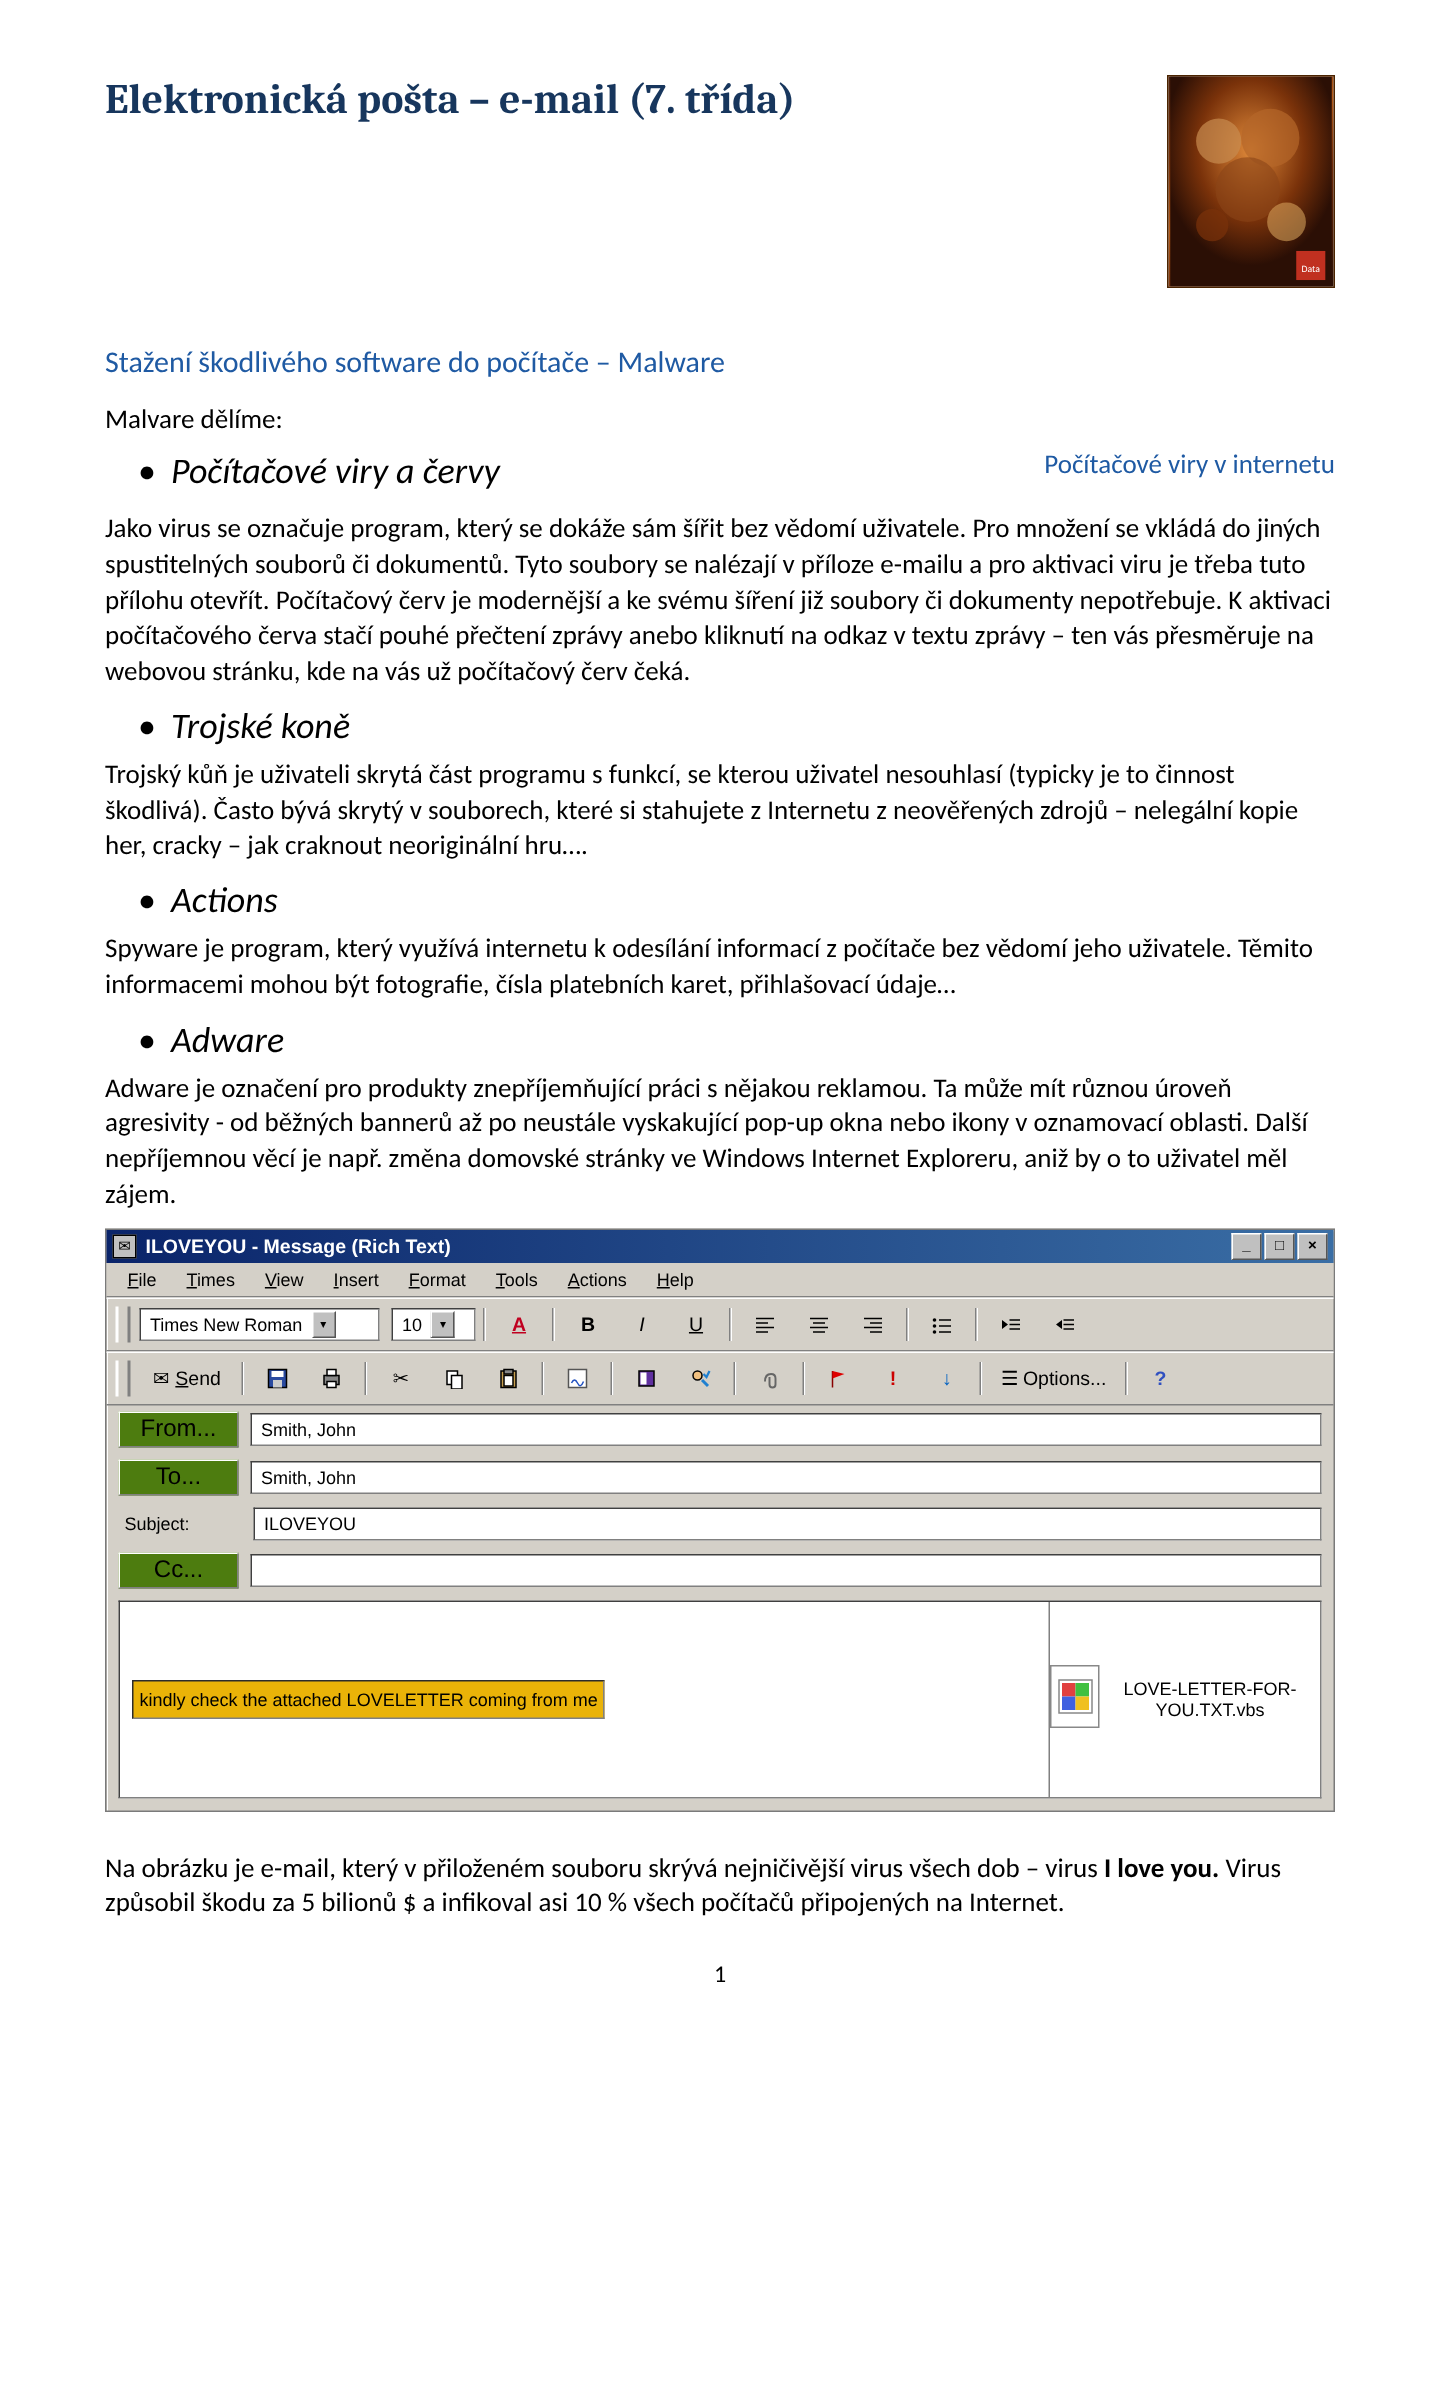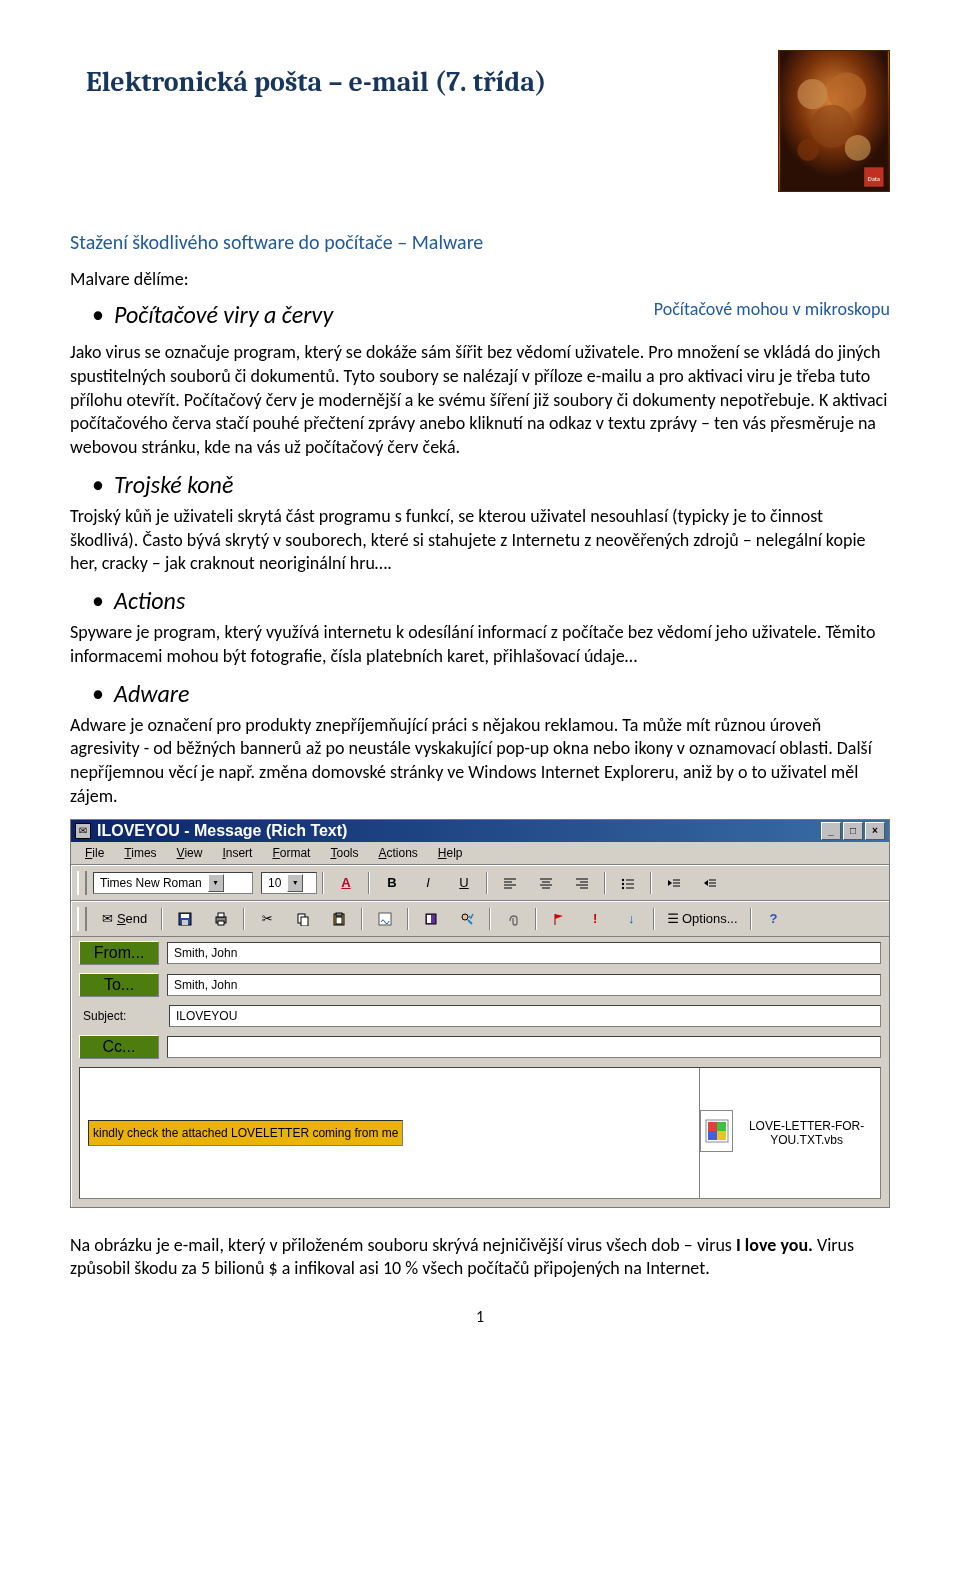--- a/index.html
+++ b/index.html
@@ -18,21 +18,21 @@
     display: flex;
     justify-content: space-between;
     align-items: flex-start;
     margin-bottom: 38px;
   }
   h1 {
     font-family: Cambria, "Times New Roman", serif;
     font-size: 28px;
     font-weight: bold;
     color: #17365d;
-    margin: 16px;
+    margin: 0;
   }
   .thumb {
     width: 110px;
     height: 140px;
     background: linear-gradient(140deg, #4a1e0b 0%, #7a320a 25%, #b55a18 45%, #6d2a0a 65%, #2b0f05 100%);
     border: 1px solid #4a2300;
     display: flex;
     align-items: center;
     justify-content: center;
   }
@@ -96,21 +96,21 @@
     height: 14px;
     background: #c0c0c0;
     border: 1px solid #000;
     margin-right: 6px;
     display: inline-flex;
     align-items: center;
     justify-content: center;
     font-size: 10px;
     color: #000;
   }
-  .titlebar .title-text { flex: 1; font-weight: bold; font-size: 16px; }
+  .titlebar .title-text { flex: 1; font-weight: bold; font-size: 13px; }
   .titlebar .btns { display: flex; gap: 2px; }
   .winbtn {
     width: 18px; height: 16px;
     background: #c0c0c0;
     border: 1px solid #fff;
     border-right-color: #555;
     border-bottom-color: #555;
     font-size: 10px;
     display: flex;
     align-items: center;
@@ -304,21 +304,21 @@
   </div>
 
   <div class="subheading">Stažení škodlivého software do počítače – Malware</div>
 
   <div class="label-row">
     <span>Malvare dělíme:</span>
   </div>
 
   <div style="display:flex;justify-content:space-between;align-items:flex-start;">
     <div class="bullet-item">Počítačové viry a červy</div>
-    <span class="caption-right">Počítačové mohou v mikroskopu</span>
+    <span class="caption-right">Počítačové viry v internetu</span>
   </div>
 
   <p class="body">Jako virus se označuje program, který se dokáže sám šířit bez vědomí uživatele. Pro množení se vkládá do jiných spustitelných souborů či dokumentů. Tyto soubory se nalézají v příloze e-mailu a pro aktivaci viru je třeba tuto přílohu otevřít. Počítačový červ je modernější a ke svému šíření již soubory či dokumenty nepotřebuje. K aktivaci počítačového červa stačí pouhé přečtení zprávy anebo kliknutí na odkaz v textu zprávy – ten vás přesměruje na webovou stránku, kde na vás už počítačový červ čeká.</p>
 
   <div class="bullet-item">Trojské koně</div>
   <p class="body">Trojský kůň je uživateli skrytá část programu s funkcí, se kterou uživatel nesouhlasí (typicky je to činnost škodlivá). Často bývá skrytý v souborech, které si stahujete z Internetu z neověřených zdrojů – nelegální kopie her, cracky – jak craknout neoriginální hru….</p>
 
   <div class="bullet-item">Actions</div>
   <p class="body">Spyware je program, který využívá internetu k odesílání informací z počítače bez vědomí jeho uživatele. Těmito informacemi mohou být fotografie, čísla platebních karet, přihlašovací údaje…</p>
 

